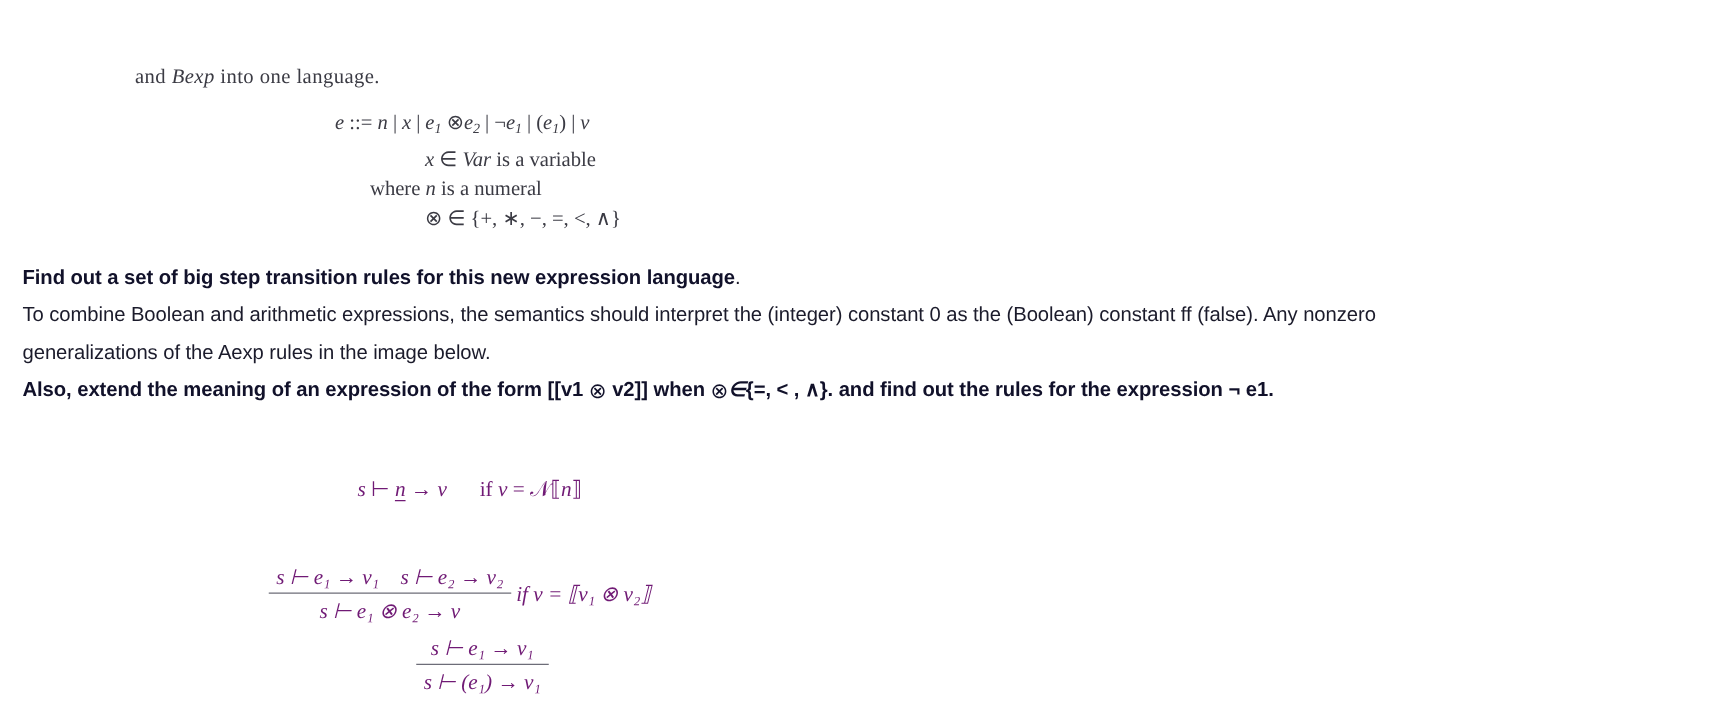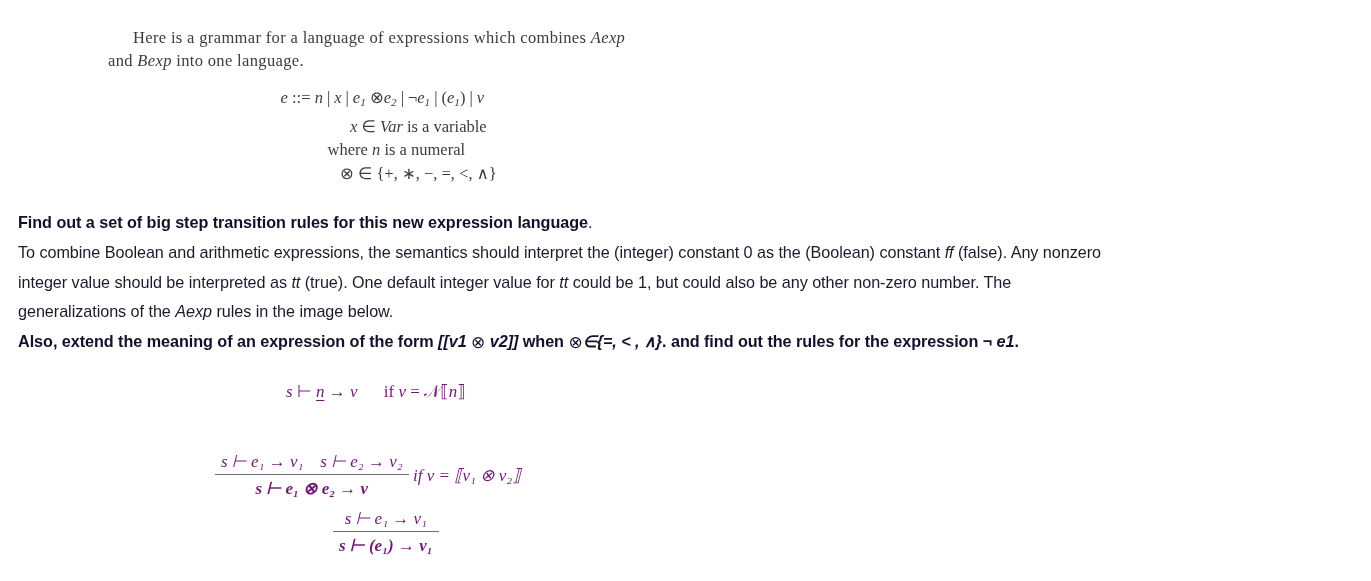--- a/index.html
+++ b/index.html
@@ -42,21 +42,20 @@
   }
   #intro-line-1 { position: absolute; left: 133px; top: 26px; letter-spacing: .35px; }
   #intro-line-2 { position: absolute; left: 108px; top: 49px; letter-spacing: .35px; }
 
   .grammar-body { position: absolute; left: 268px; top: 86px; }
   .gr-line {
     font-size: 16.5px;
     line-height: 23.5px;
     color: #3b3b44;
     white-space: nowrap;
-    text-align: center;
   }
   .gr-indent-1 { padding-left: 28px; }
   .gr-indent-2 { padding-left: 72px; }
   .bar { padding: 0 4px; font-style: normal; }
 
   
   #prose {
     position: absolute;
     left: 18px;
     top: 208px;
@@ -65,21 +64,21 @@
   .prose-line {
     font-size: 16.2px;
     line-height: 29.8px;
     color: #1b1b2b;
     letter-spacing: -0.05px;
   }
   .q-bold {
     font-weight: bold;
     color: #11112a;
   }
-  .it { font-style: italic; }
+  .it { }
   .sym-otimes {
     font-family: "Liberation Serif", serif;
     font-style: normal;
     font-size: 17px;
     font-weight: normal;
     display: inline-block;
     transform: translateY(1px);
   }
   .sym-in {
     font-family: "Liberation Sans", sans-serif;
@@ -117,38 +116,36 @@
   }
   .frac .num {
     display: block;
     padding: 0 6px 2px 6px;
     border-bottom: 1.2px solid #6d6d78;
     font-family: Liberation Serif, serif;
   }
   .frac .den {
     display: block;
     padding: 3px 6px 0 6px;
-    font-weight: bold;
   }
   .frac-cond {
     display: inline-block;
     vertical-align: middle;
   }
   #rule-binop { left: 215px; top: 83px; }
   #rule-paren { left: 333px; top: 140px; }
   .gap { display: inline-block; width: 17px; }
   .dblbr { font-family: "DejaVu Serif", serif; }
   .ulined { text-decoration: underline; text-underline-offset: 2.5px; }
 </style>
 </head>
 <body>
 
 <div class="math-img" id="grammar-image">
 
-  <div class="intro-line" id="intro-line-1"><span>Here is a grammar for a language of expressions which combines </span><span class="mi">Aexp</span></div>
 
   <div class="intro-line" id="intro-line-2"><span>and </span><span class="mi">Bexp</span><span> into one language.</span></div>
 
   <div class="grammar-body">
 
     <div class="gr-line">
       <span class="mi">e</span>
       <span class="op">::=</span>
       <span class="mi">n</span><span class="bar">|</span><span class="mi">x</span><span class="bar">|</span><span class="mi">e</span><span class="sub">1</span>
       <span class="op">⊗</span><span class="mi">e</span><span class="sub">2</span><span class="bar">|</span><span class="op">¬</span><span class="mi">e</span><span class="sub">1</span><span class="bar">|</span><span class="op">(</span><span class="mi">e</span><span class="sub">1</span><span class="op">)</span><span class="bar">|</span><span class="mi">v</span>
@@ -176,21 +173,20 @@
 
   </div>
 </div>
 
 <div id="prose">
 
   <div class="prose-line"><span class="q-bold">Find out a set of big step transition rules for this new expression language</span><span>.</span></div>
 
   <div class="prose-line"><span>To combine Boolean and arithmetic expressions, the semantics should interpret the (integer) constant 0 as the (Boolean) constant </span><span class="it">ff</span><span> (false). Any nonzero</span></div>
 
-  <div class="prose-line"><span>integer value should be interpreted as </span><span class="it">tt</span><span> (true). One default integer value for </span><span class="it">tt</span><span> could be 1, but could also be any other non-zero number. The</span></div>
 
   <div class="prose-line"><span>generalizations of the </span><span class="it">Aexp</span><span> rules in the image below.</span></div>
 
   <div class="prose-line q-bold"><span>Also, extend the meaning of an expression of the form </span><span class="it">[[v1 </span><span class="sym-otimes">⊗</span><span class="it"> v2]]</span><span> when </span><span class="sym-otimes">⊗</span><span class="sym-in">∈</span><span class="it">{=, &lt; , ∧}</span><span>. and find out the rules for the expression </span><span class="sym-neg">¬</span><span class="it"> e1</span><span>.</span></div>
 
 </div>
 
 <div class="math-img" id="rules-image">
 
   <div class="rule-row" id="axiom-1">

